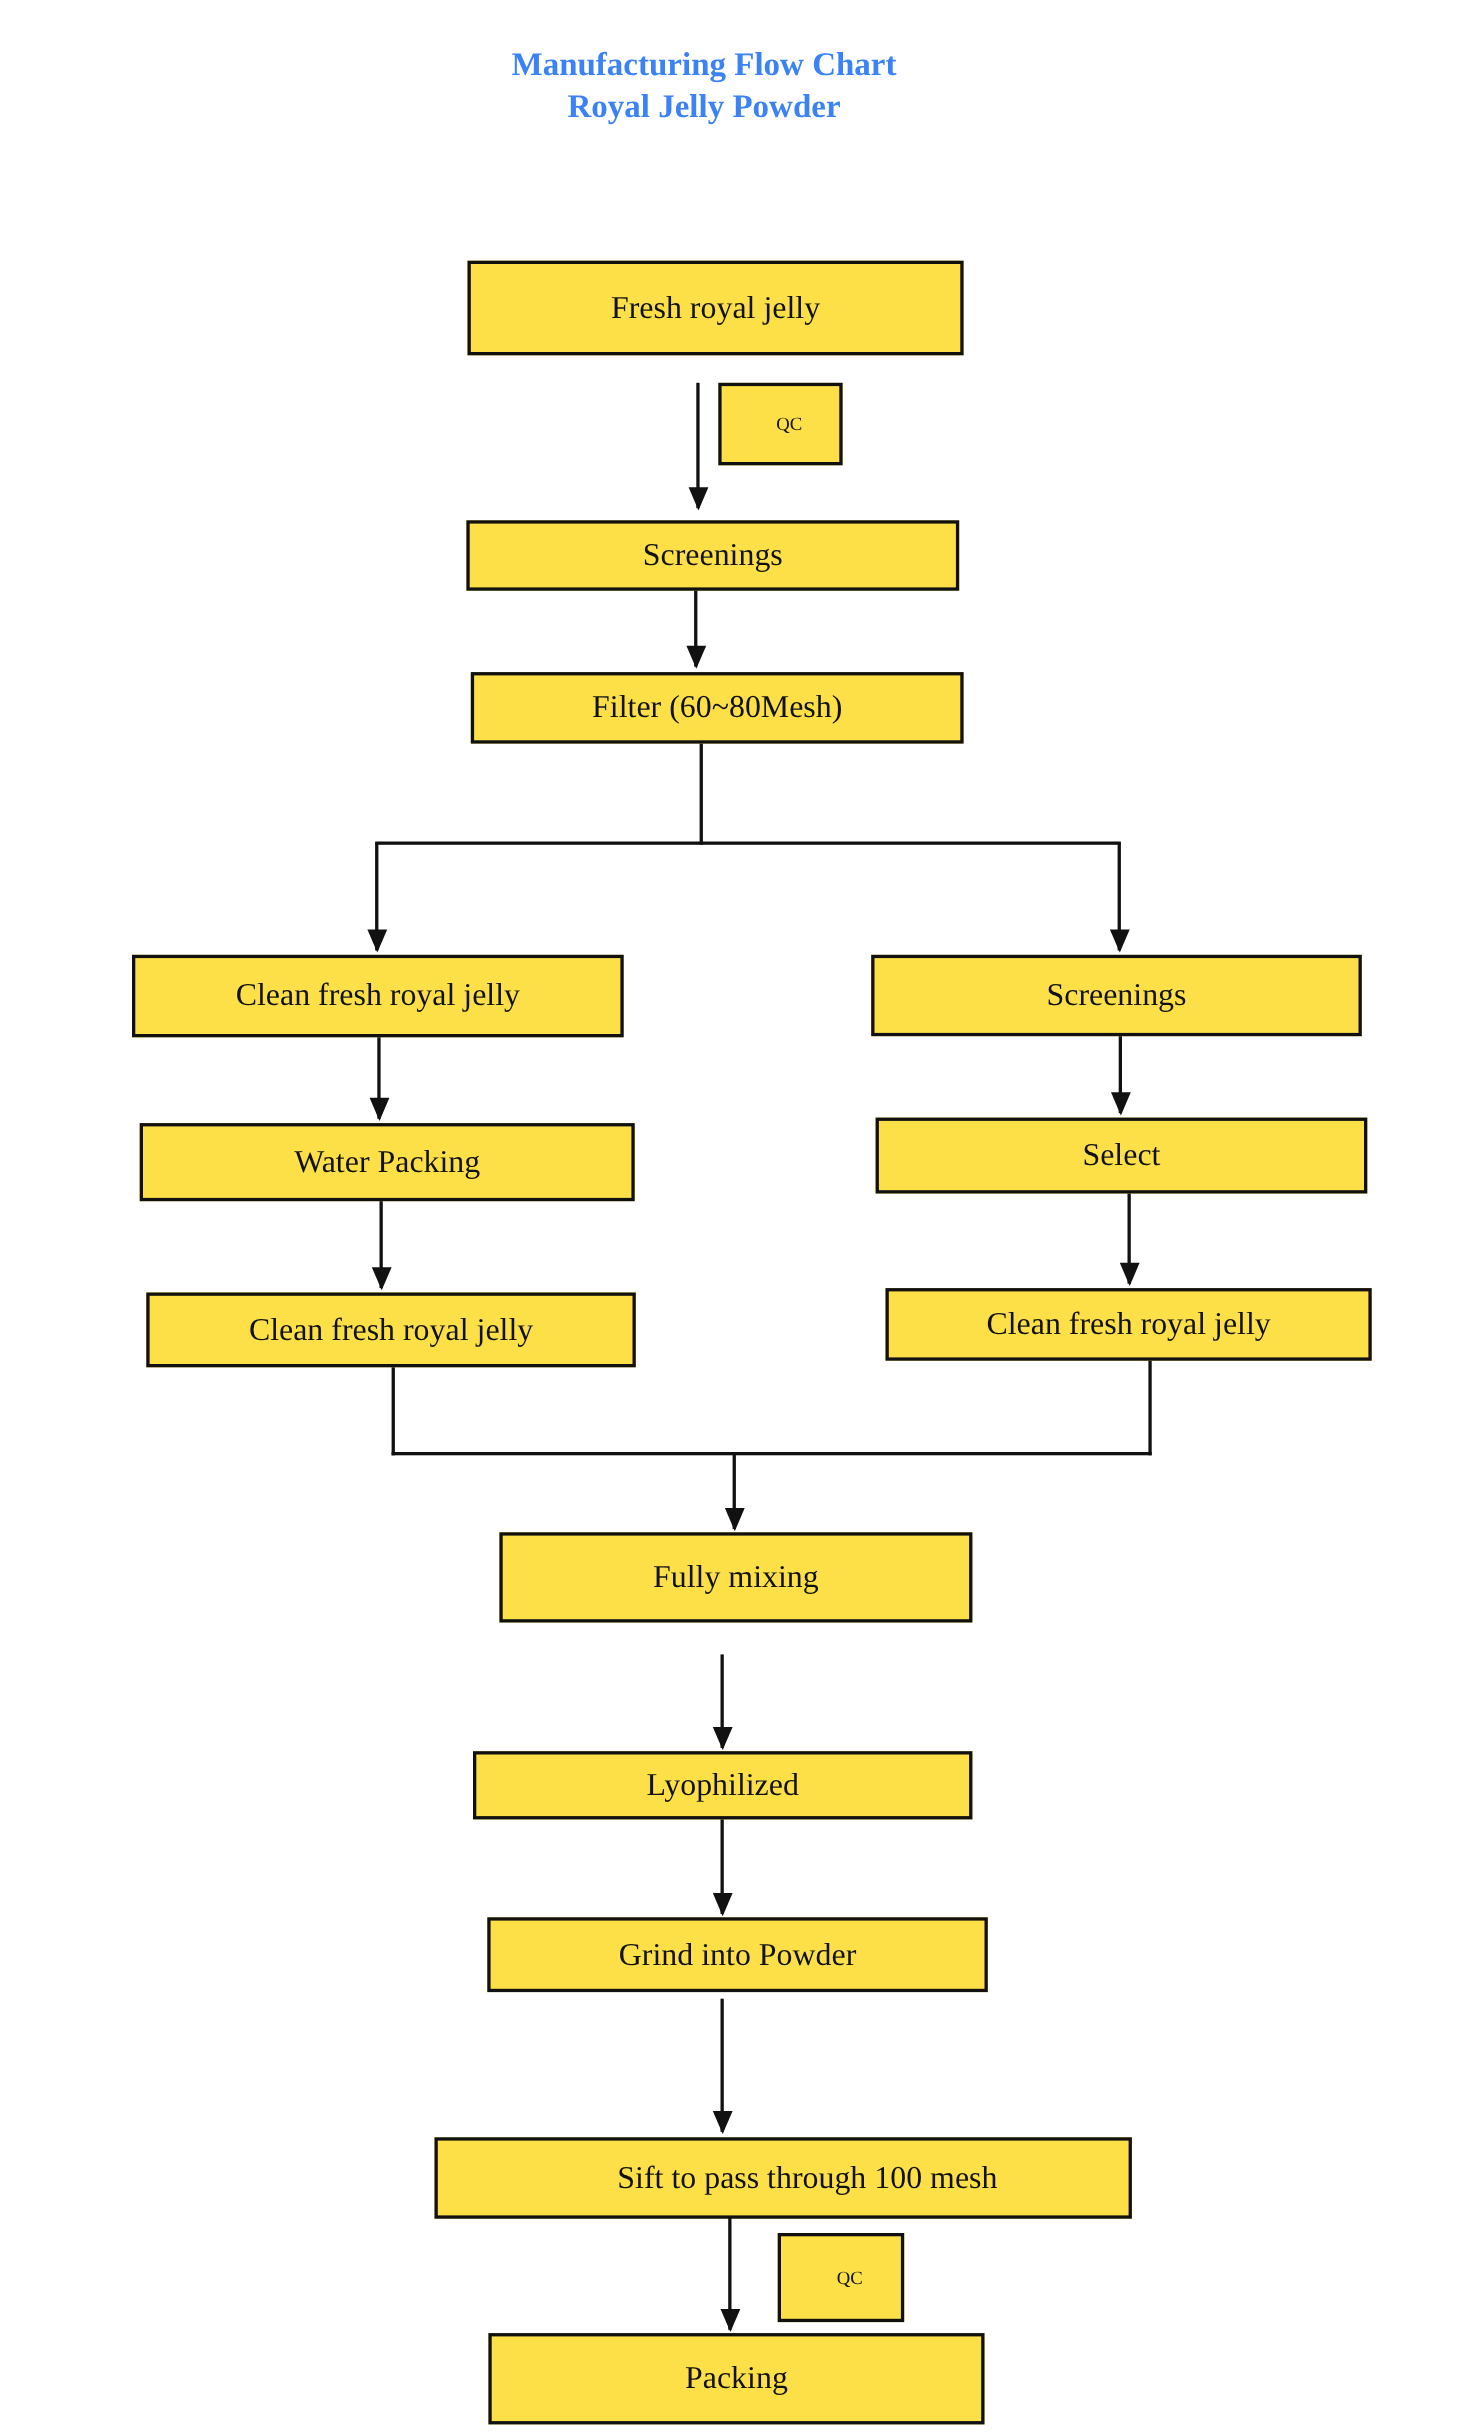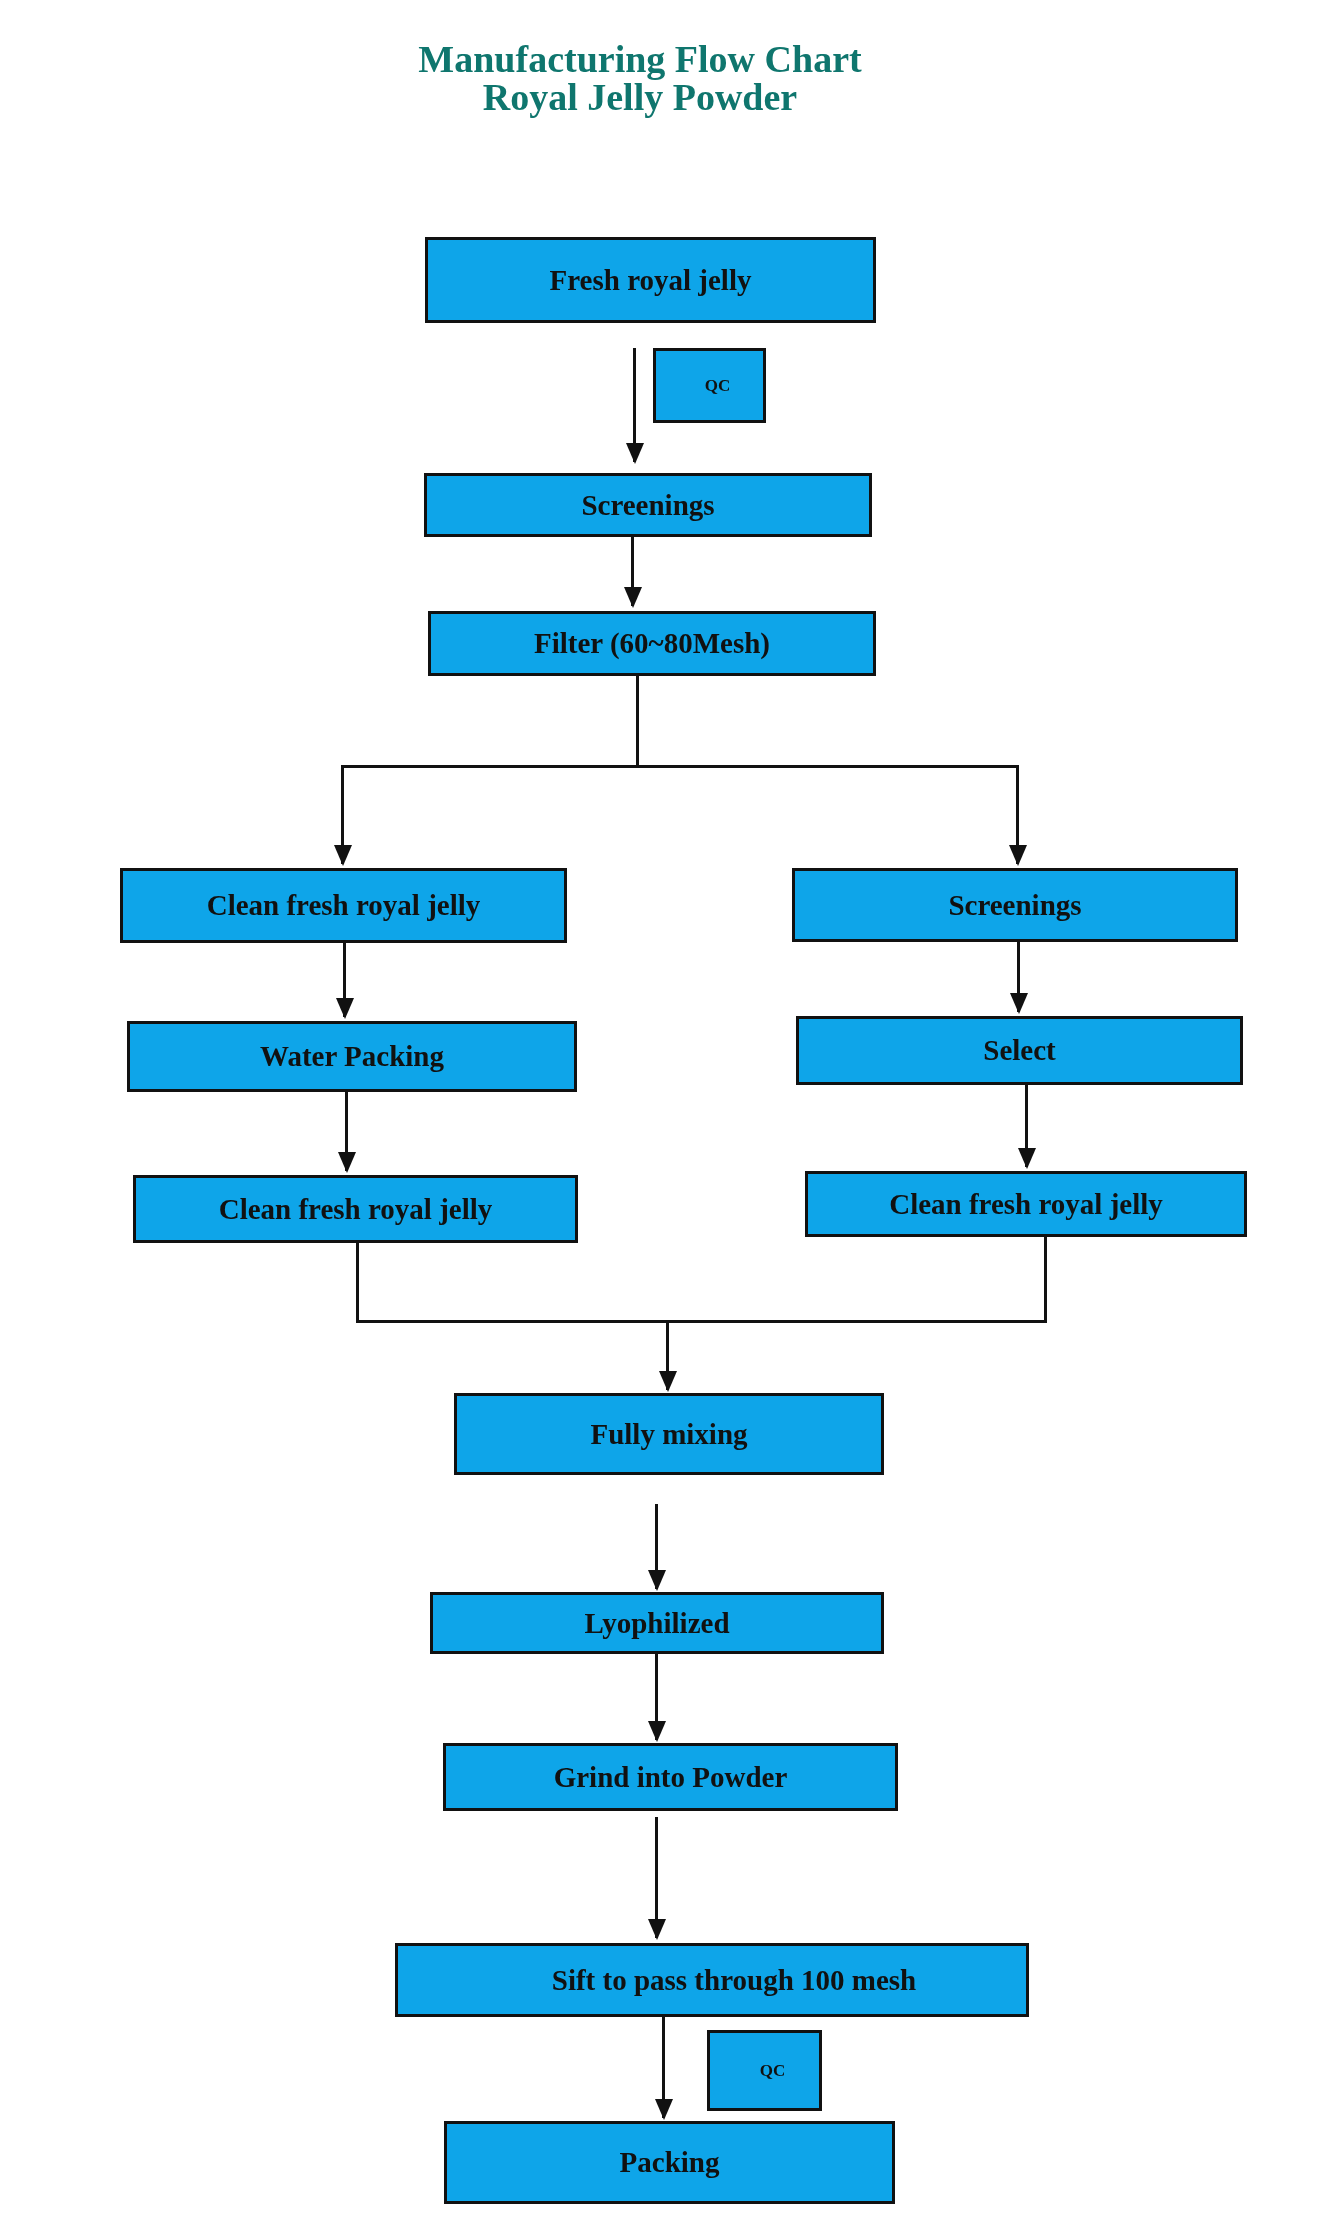--- a/index.html
+++ b/index.html
@@ -6,29 +6,29 @@
   body {
     width: 1344px; height: 2214px;
     position: relative;
     background: #ffffff;
     font-family: "Liberation Serif", serif;
   }
   #canvas { position: absolute; left: 0; top: 0; width: 1344px; height: 2214px; }
 
   .title {
     position: absolute; left: 0; top: 40px; width: 1280px;
-    text-align: center; font-weight: 700; font-size: 38px; line-height: 38px;
-    color: #0f766e;
+    text-align: center; font-weight: 700; font-size: 30px; line-height: 38px;
+    color: #3b82f6;
   }
 
   .node {
     position: absolute; box-sizing: border-box;
-    border: 3px solid #111111; background: #0ea5e9;
+    border: 3px solid #111111; background: #fde047;
     display: flex; align-items: center; justify-content: center;
-    font-weight: 700; font-size: 29px; color: #111111; text-align: center;
+    font-weight: 400; font-size: 29px; color: #111111; text-align: center;
     white-space: nowrap;
   }
   .qc { font-size: 17px; padding-left: 16px; }
 
   .vline, .varrow {
     position: absolute; width: 3px; background: #111111;
   }
   .hline { position: absolute; height: 3px; background: #111111; }
   .ah {
     position: absolute; bottom: -2px; left: 50%;

